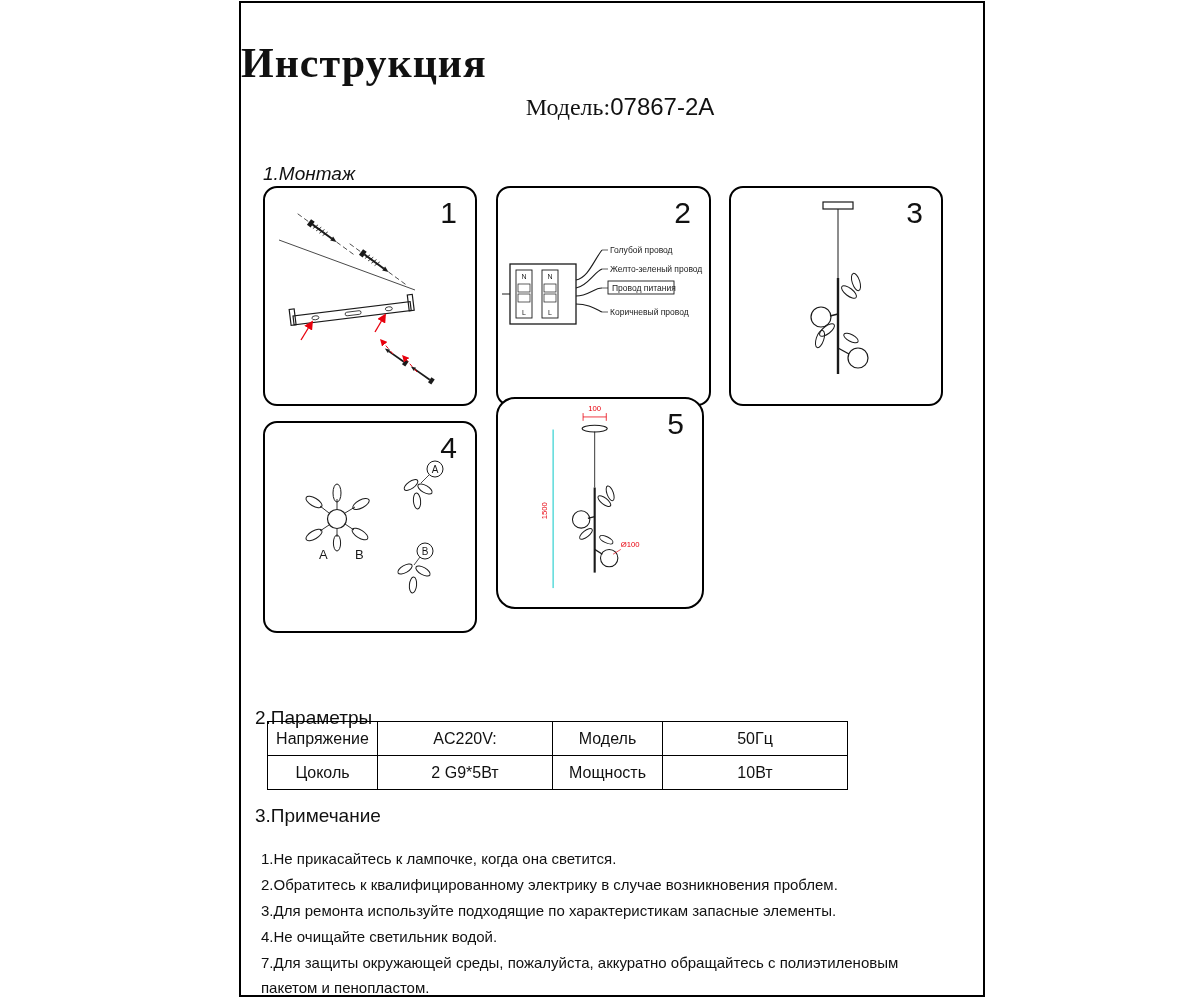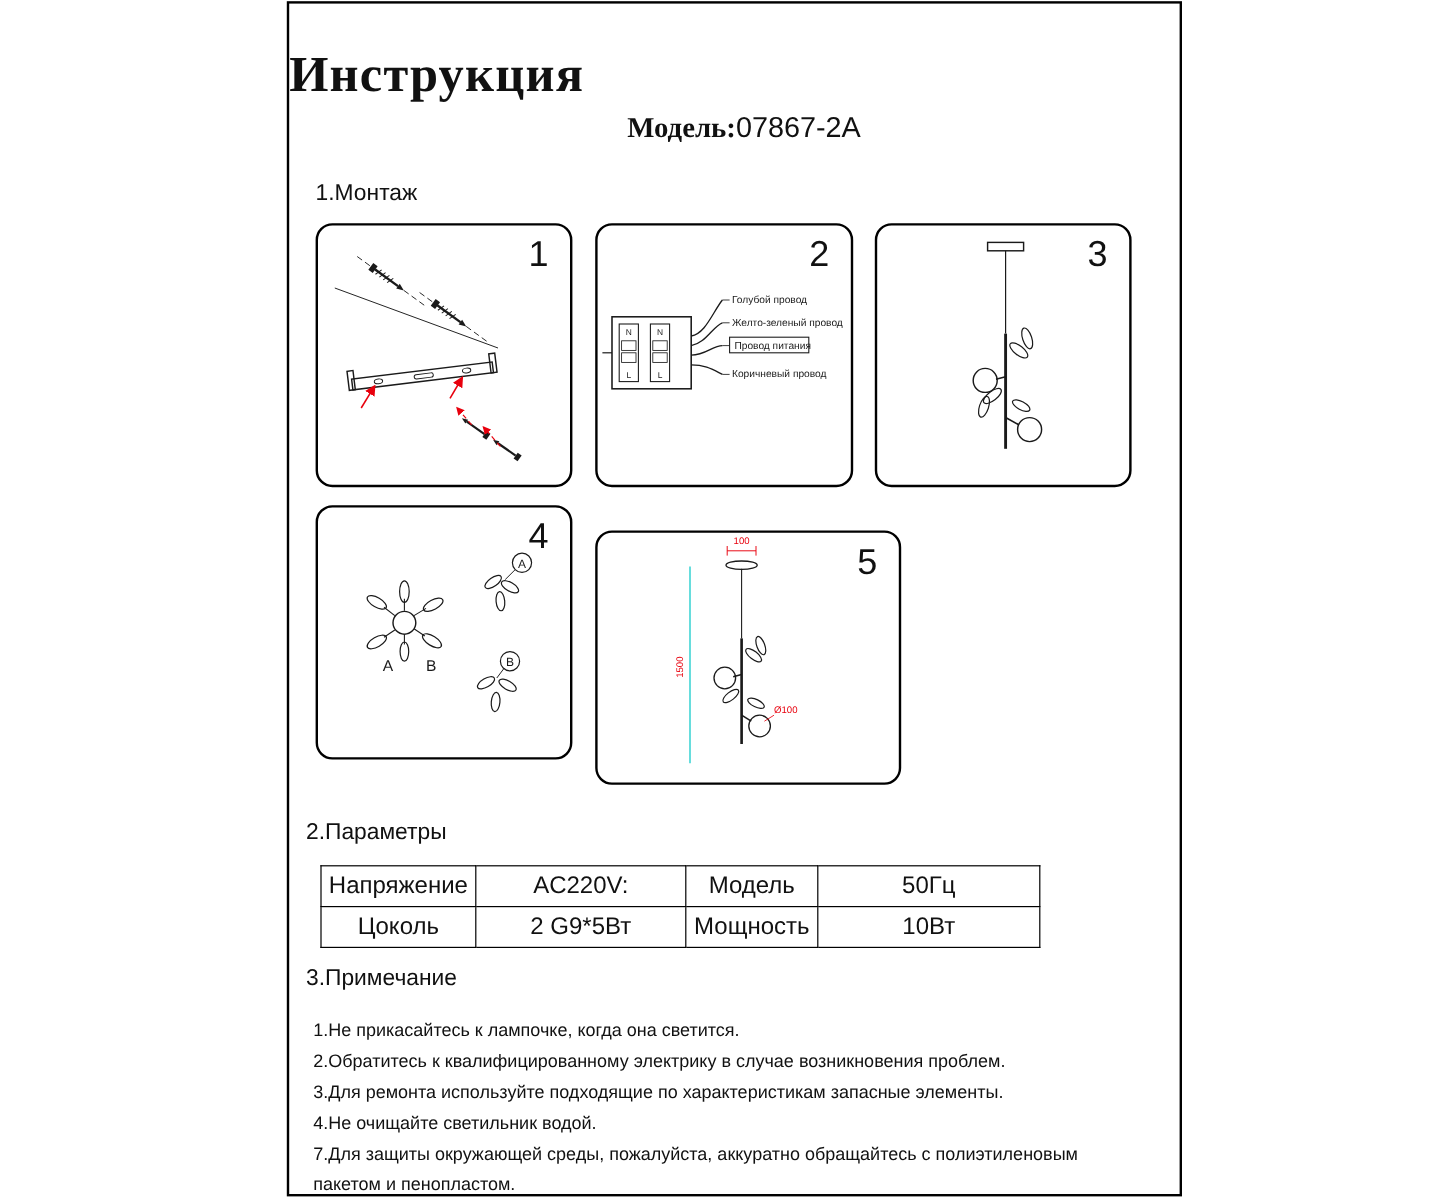--- a/index.html
+++ b/index.html
@@ -4,38 +4,38 @@
 <style>
   * { margin:0; padding:0; box-sizing:border-box; }
   body { background:#fafafa; font-family:"Liberation Sans", sans-serif; color:#111; }
   .canvas { position:relative; width:1200px; height:1000px; background:#fff; overflow:hidden; }
   .page { position:absolute; left:239px; top:1px; width:746px; height:996px;
           background:#fff; border:2px solid #000; }
 
   .title { position:absolute; top:36px; left:0; width:100%; text-align:left;
            font-family:"Liberation Serif", serif; font-weight:700; font-size:42px; letter-spacing:1px; }
   .model-line { position:absolute; top:90px; left:0; width:100%; text-align:center; font-size:24px; }
-  .model-line .lbl { font-family:"Liberation Serif", serif; font-weight:700;margin-left:16px; }
+  .model-line .lbl { font-family:"Liberation Serif", serif; font-weight:400;margin-left:16px; }
   .model-line .val { font-family:"Liberation Sans", sans-serif; font-weight:400;text-align:center; }
 
   .sec-h { position:absolute; font-size:19px; }
-  #sec-montage { left:22px; top:148px; }
-  #sec-params  { left:14px; top:680px; }
+  #sec-montage { left:22px; top:160px;font-style:italic; }
+  #sec-params  { left:14px; top:704px; }
   #sec-notes   { left:14px; top:802px; }
 
   .panel { position:absolute; border:2px solid #000; border-radius:14px; background:#fff; }
   .panel .num { position:absolute; top:8px; right:18px; font-size:30px; font-weight:400; }
   .panel svg { position:absolute; left:0; top:0; width:100%; height:100%; }
   #p1 { left:22px;  top:183px; width:214px; height:220px; }
   #p2 { left:255px; top:183px; width:215px; height:220px; }
   #p3 { left:488px; top:183px; width:214px; height:220px; }
   #p4 { left:22px;  top:418px; width:214px; height:212px; }
-  #p5 { left:255px; top:439px; width:255px; height:212px; }
-
-  table.params { position:absolute; left:26px; top:718px; border-collapse:collapse; font-size:20px;padding-left:28px; }
+  #p5 { left:255px; top:394px; width:208px; height:212px;border-radius:19px; }
+
+  table.params { position:absolute; left:26px; top:718px; border-collapse:collapse; font-size:16px;padding-left:28px; }
   table.params td { border:1.5px solid #000; height:34px; text-align:center; padding:0 6px; }
   table.params td.c0 { width:110px; }
   table.params td.c1 { width:175px; }
   table.params td.c2 { width:110px; }
   table.params td.c3 { width:185px; }
 
   .notes { position:absolute; left:20px; top:843px; width:692px; font-size:15px; line-height:25px; }
   .notes .note { margin-bottom:1px; }
 
   svg { overflow:visible; }

